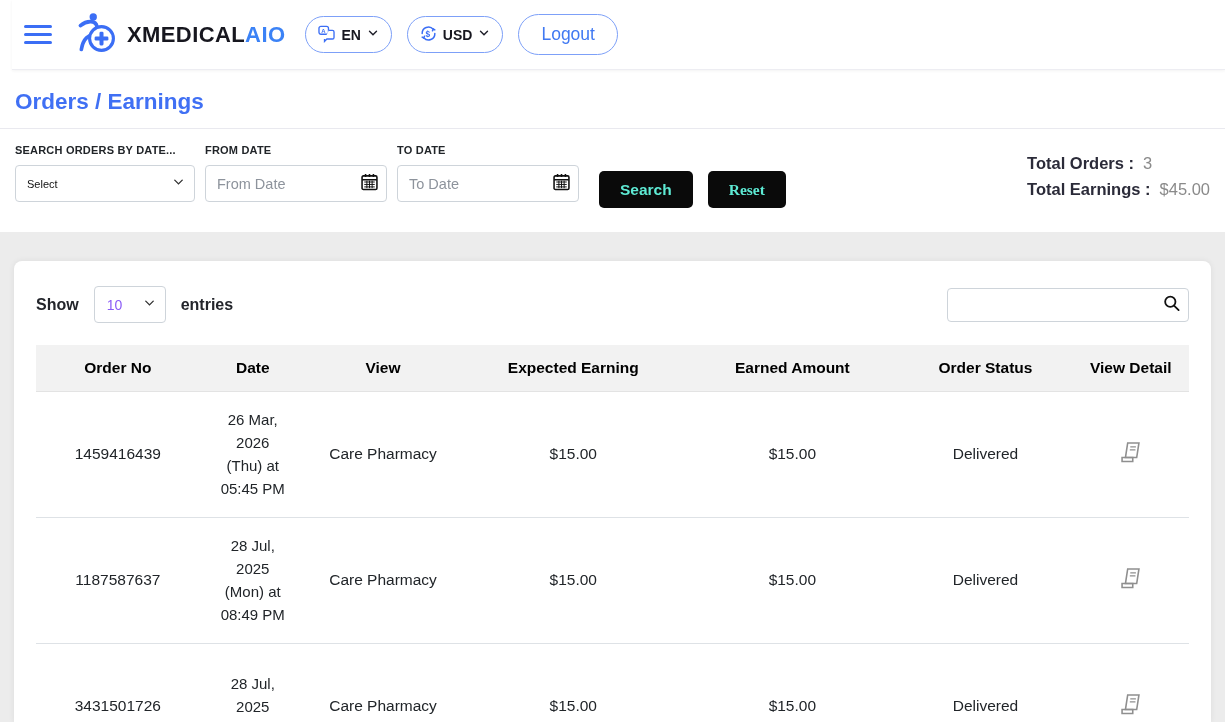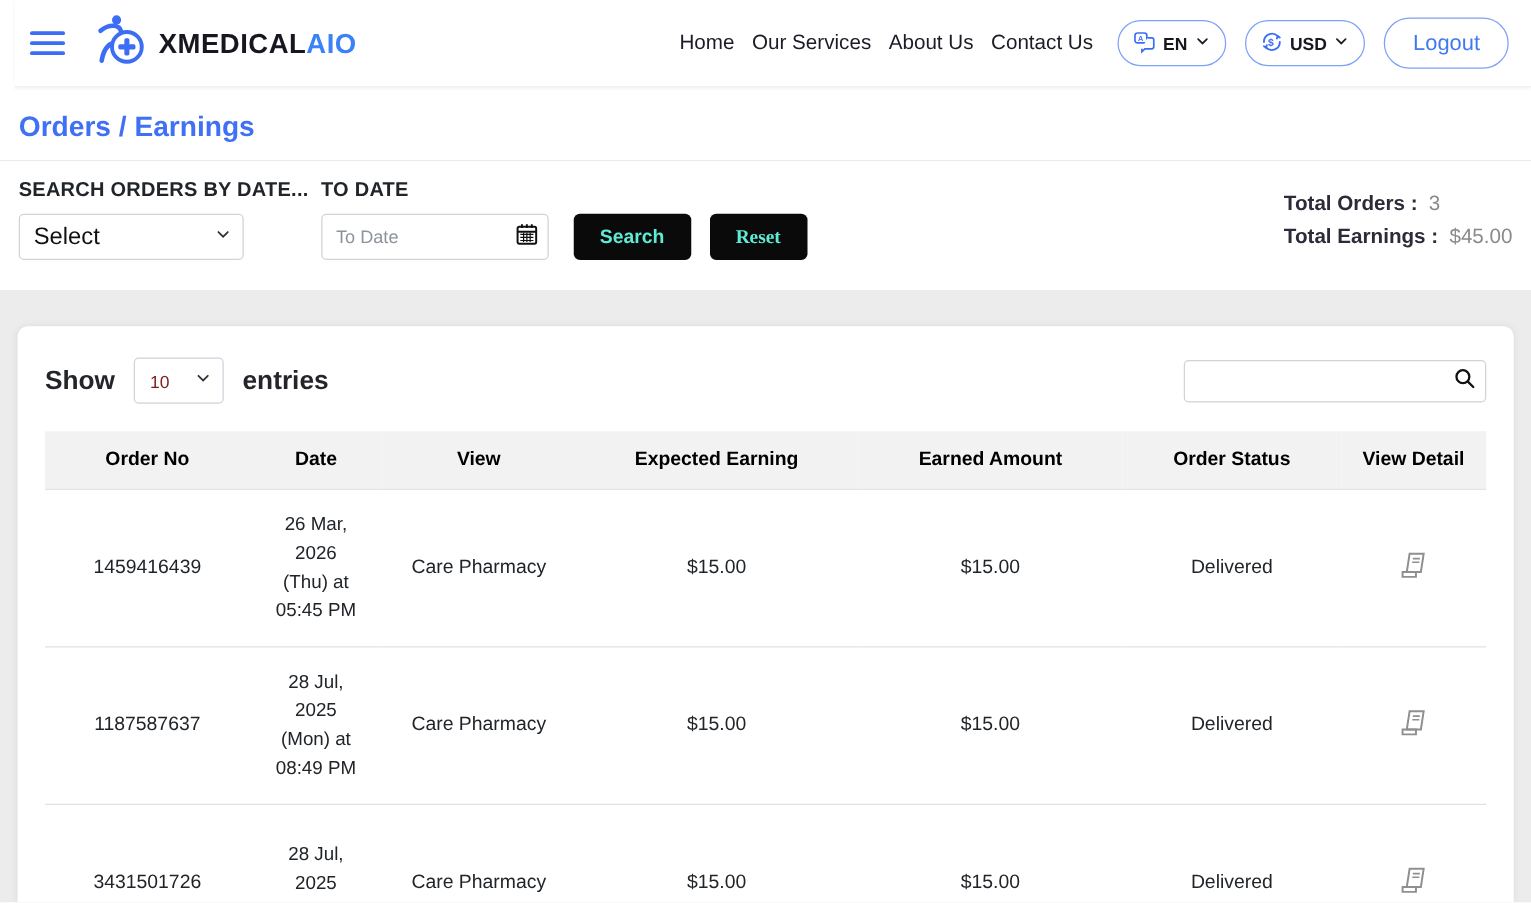--- a/index.html
+++ b/index.html
@@ -26,25 +26,25 @@
     border-radius:21px; background:#fff; color:#4079f2; font-size:17.5px;
     font-weight:500; cursor:pointer; font-family:inherit; }
 
   
   .title-section { padding:19px 15px 13px; border-bottom:1px solid #e9e9ef; background:#fff; }
   .page-title { font-size:22.5px; font-weight:700; color:#4070f4; }
 
   
   .filter-bar { display:flex; align-items:flex-start; padding:15px 15px 24px; background:#fff; }
   .fgroup { margin-right:10px; }
-  .flabel { display:block; font-size:16px; font-weight:700; color:#212529;
+  .flabel { display:block; font-size:11px; font-weight:700; color:#212529;
     letter-spacing:.2px; margin-bottom:9px; }
   .select-wrap { position:relative; width:180px; }
   .select-wrap select { width:100%; height:37px; border:1px solid #ced4da; border-radius:4px;
-    padding:0 26px 0 11px; font-size:19px; color:#111; background:#fff;
+    padding:0 26px 0 11px; font-size:11px; color:#111; background:#fff;
     appearance:none; -webkit-appearance:none; font-family:inherit; }
   .sel-chevron { position:absolute; right:9px; top:50%; transform:translateY(-50%); pointer-events:none; }
   .input-wrap { position:relative; width:182px; }
   .input-wrap input { width:100%; height:37px; border:1px solid #ced4da; border-radius:4px;
     padding:0 34px 0 11px; font-size:14.5px; color:#333; font-family:inherit; }
   .input-wrap input::placeholder { color:#8d939c; }
   .cal-icon { position:absolute; right:7px; top:50%; transform:translateY(-50%); cursor:pointer; }
   .btn-dark { height:37px; margin:27px 0 0 10px; padding:0 21px; border:none; border-radius:5px;
     background:#0a0a0a; color:#5eead4; font-size:15.5px; font-weight:600;
     cursor:pointer; font-family:inherit; }
@@ -52,24 +52,24 @@
   .totals { margin-left:auto; display:flex; flex-direction:column; gap:7px; padding-top:10px; }
   .total-row { display:flex; font-size:16.5px; line-height:19px; }
   .total-label { font-weight:700; color:#2b2b39; }
   .total-value { color:#8a8a8a; margin-left:9px; }
 
   
   .page-bg { background:#ececec; height:490px; padding-top:29px; }
   .card { background:#fff; margin:0 14px; border-radius:8px 8px 0 0; height:100%;
     box-shadow:0 0 6px rgba(0,0,0,.07); padding:25px 22px 0; }
   .card-controls { display:flex; align-items:center; margin-bottom:22px; }
-  .ctl-text { font-size:21px; font-weight:700; color:#23252b; }
+  .ctl-text { font-size:16px; font-weight:700; color:#23252b; }
   .len-wrap { position:relative; width:72px; margin:0 15px; }
   .len-wrap select { width:100%; height:37px; border:1px solid #ced4da; border-radius:4px;
-    padding:0 22px 0 12px; font-size:14px; color:#7f1d1d; background:#fff;
+    padding:0 22px 0 12px; font-size:14px; color:#8b5cf6; background:#fff;
     appearance:none; -webkit-appearance:none; font-family:inherit; }
   .search-wrap { margin-left:auto; position:relative; width:242px; }
   .search-wrap input { width:100%; height:34px; border:1px solid #ced4da; border-radius:4px;
     padding:0 34px 0 10px; font-size:14px; font-family:inherit; }
   .mag-icon { position:absolute; right:8px; top:50%; transform:translateY(-50%); }
 
   
   table { width:100%; border-collapse:collapse; table-layout:fixed; }
   thead th { background:#f2f2f2; height:46px; font-size:15.5px; font-weight:600;
     color:#000000; text-align:center; border-bottom:1px solid #e3e3e3; }
@@ -97,26 +97,20 @@
         <circle cx="30" cy="30" r="13" stroke="#3b6ef5" stroke-width="3.4" fill="#fff"></circle>
         <rect x="27.8" y="22.5" width="4.4" height="15" rx="1.4" fill="#3b6ef5"></rect>
         <rect x="22.5" y="27.8" width="15" height="4.4" rx="1.4" fill="#3b6ef5"></rect>
       </svg>
     </span>
     <span class="brand-name">
       <span>XMEDICAL</span><span class="blue">AIO</span>
     </span>
   </div>
 
-  <nav class="nav-links">
-    <span class="nav-link">Home</span>
-    <span class="nav-link">Our Services</span>
-    <span class="nav-link">About Us</span>
-    <span class="nav-link">Contact Us</span>
-  </nav>
 
   <div class="pills">
     <div class="pill">
       <span>
         <svg width="19" height="19" viewBox="0 0 24 24" fill="none" stroke="#3b6ef5" stroke-width="1.7">
           <rect x="2.5" y="3" width="12" height="10" rx="2.5"></rect>
           <path d="M15 8 h4.5 a2 2 0 0 1 2 2 v7 a2 2 0 0 1 -2 2 h-7 l-3 3 v-3" fill="#fff"></path>
           <text x="5.5" y="11" font-size="7.5" fill="#3b6ef5" stroke="none" font-weight="bold">A</text>
         </svg>
       </span>
@@ -162,20 +156,34 @@
         <option>Select</option>
       </select>
       <span class="sel-chevron">
         <svg width="15" height="15" viewBox="0 0 24 24" fill="none" stroke="#333" stroke-width="2.2" stroke-linecap="round">
             <polyline points="6 9 12 15 18 9"></polyline>
           </svg>
       </span>
     </div>
   </div>
 
+  <div class="fgroup">
+    <label class="flabel">FROM DATE</label>
+    <div class="input-wrap">
+      <input type="text" placeholder="From Date" style="">
+      <span class="cal-icon">
+        <svg width="21" height="21" viewBox="0 0 24 24" fill="none" stroke="#111" stroke-width="1.8">
+          <rect x="3.5" y="5" width="17" height="15.5" rx="1.5"></rect>
+          <path d="M3.5 9.5 h17"></path>
+            <path d="M7.5 2.8 v3.4 M12 2.8 v3.4 M16.5 2.8 v3.4"></path>
+          <path d="M6 12 h12 M6 14.8 h12 M6 17.6 h12 M9 10.5 v8.5 M12 10.5 v8.5 M15 10.5 v8.5" stroke-width="1.1"></path>
+        </svg>
+      </span>
+    </div>
+  </div>
 
   <div class="fgroup">
     <label class="flabel">TO DATE</label>
     <div class="input-wrap">
       <input type="text" placeholder="To Date" style="">
       <span class="cal-icon">
         <svg width="21" height="21" viewBox="0 0 24 24" fill="none" stroke="#111" stroke-width="1.8">
           <rect x="3.5" y="5" width="17" height="15.5" rx="1.5"></rect>
           <path d="M3.5 9.5 h17"></path>
             <path d="M7.5 2.8 v3.4 M12 2.8 v3.4 M16.5 2.8 v3.4"></path>

